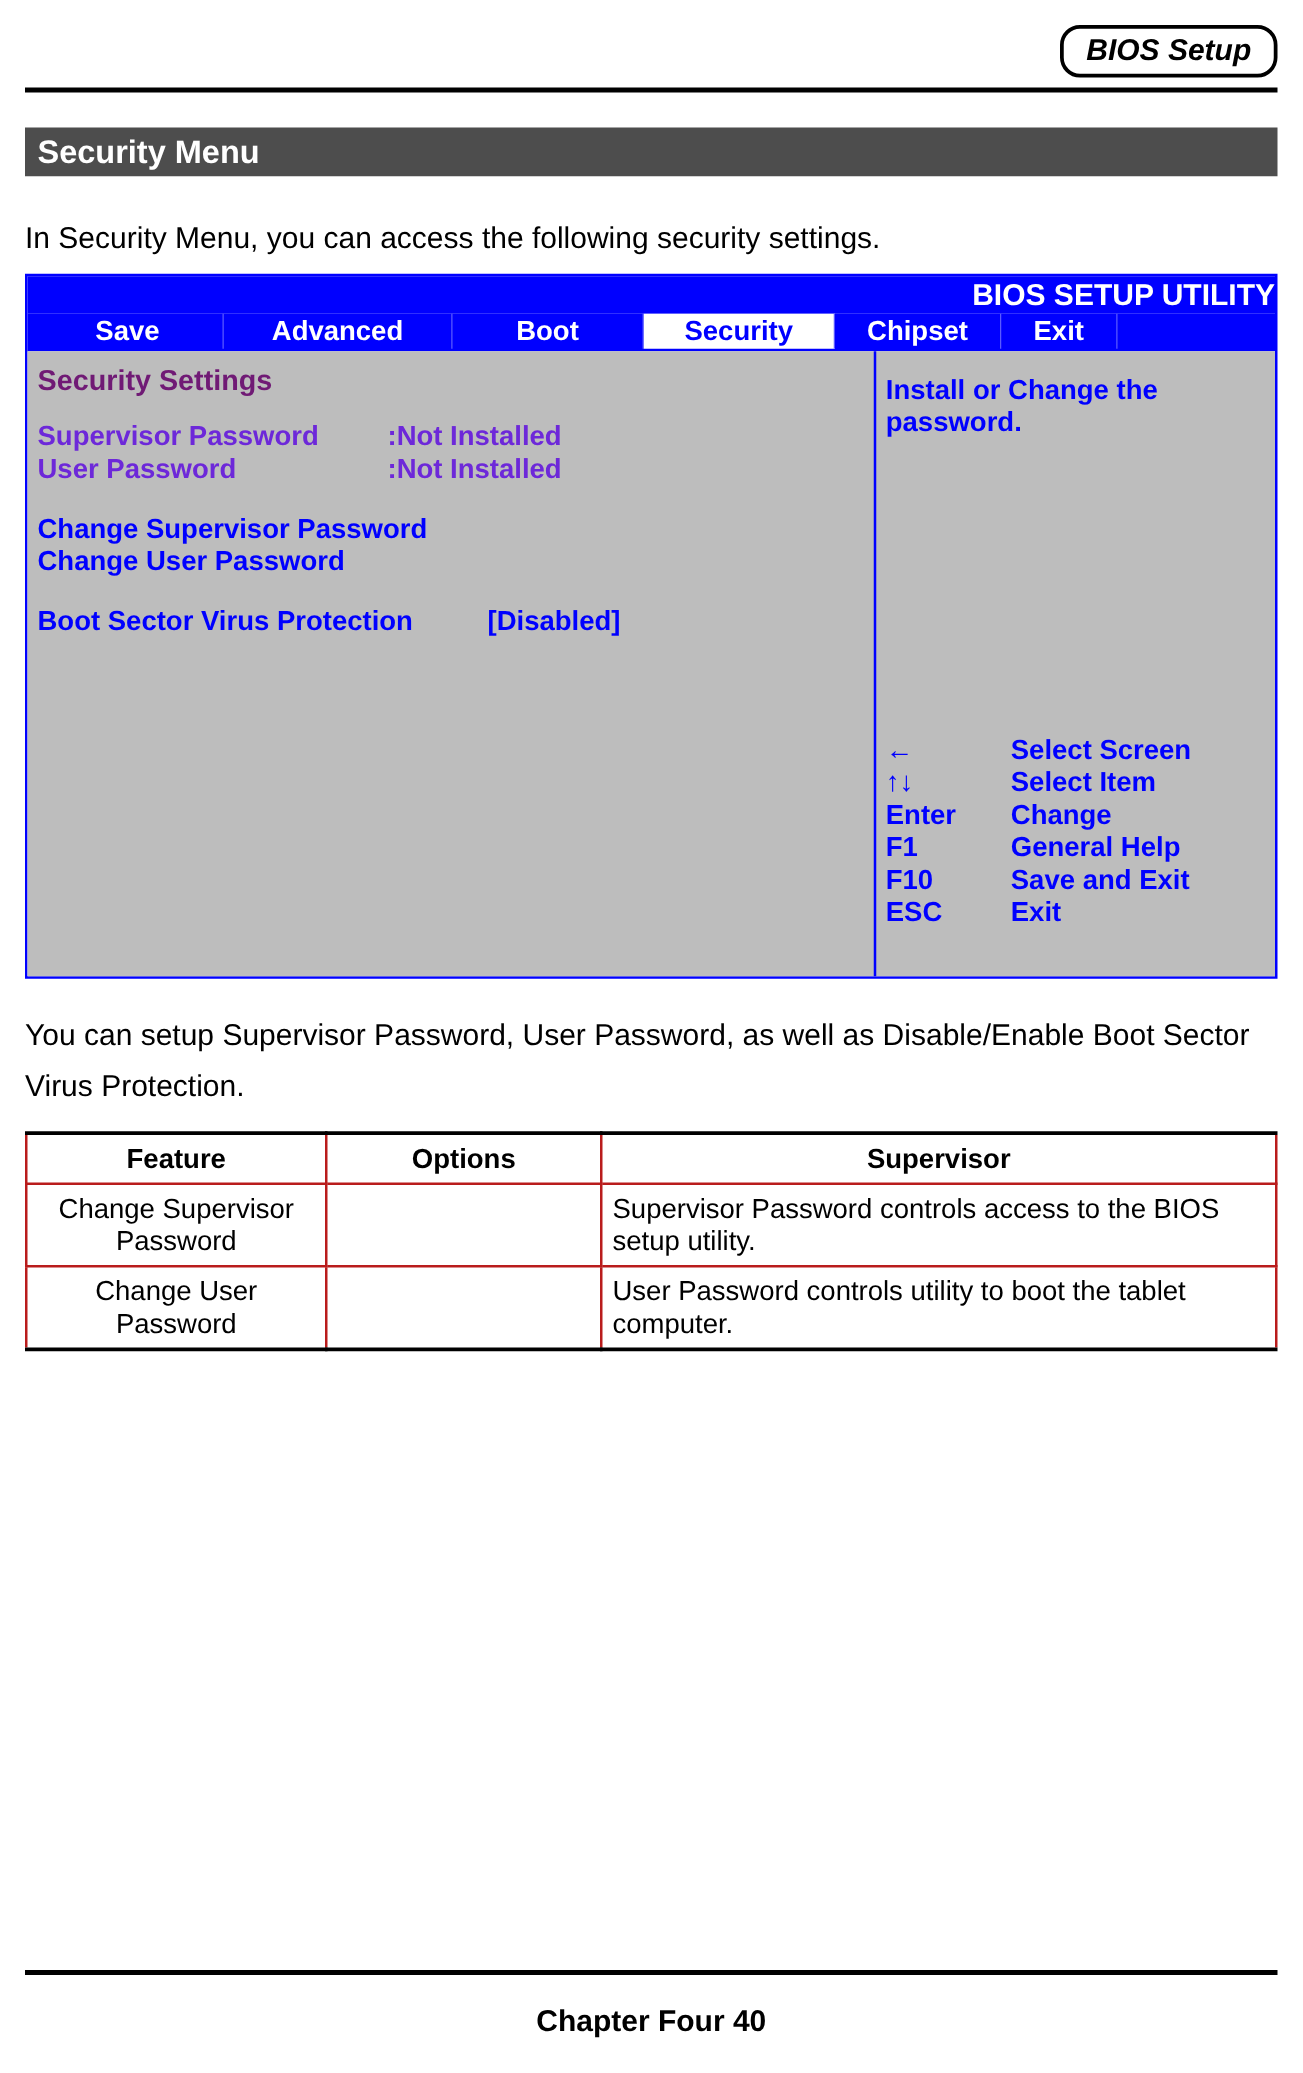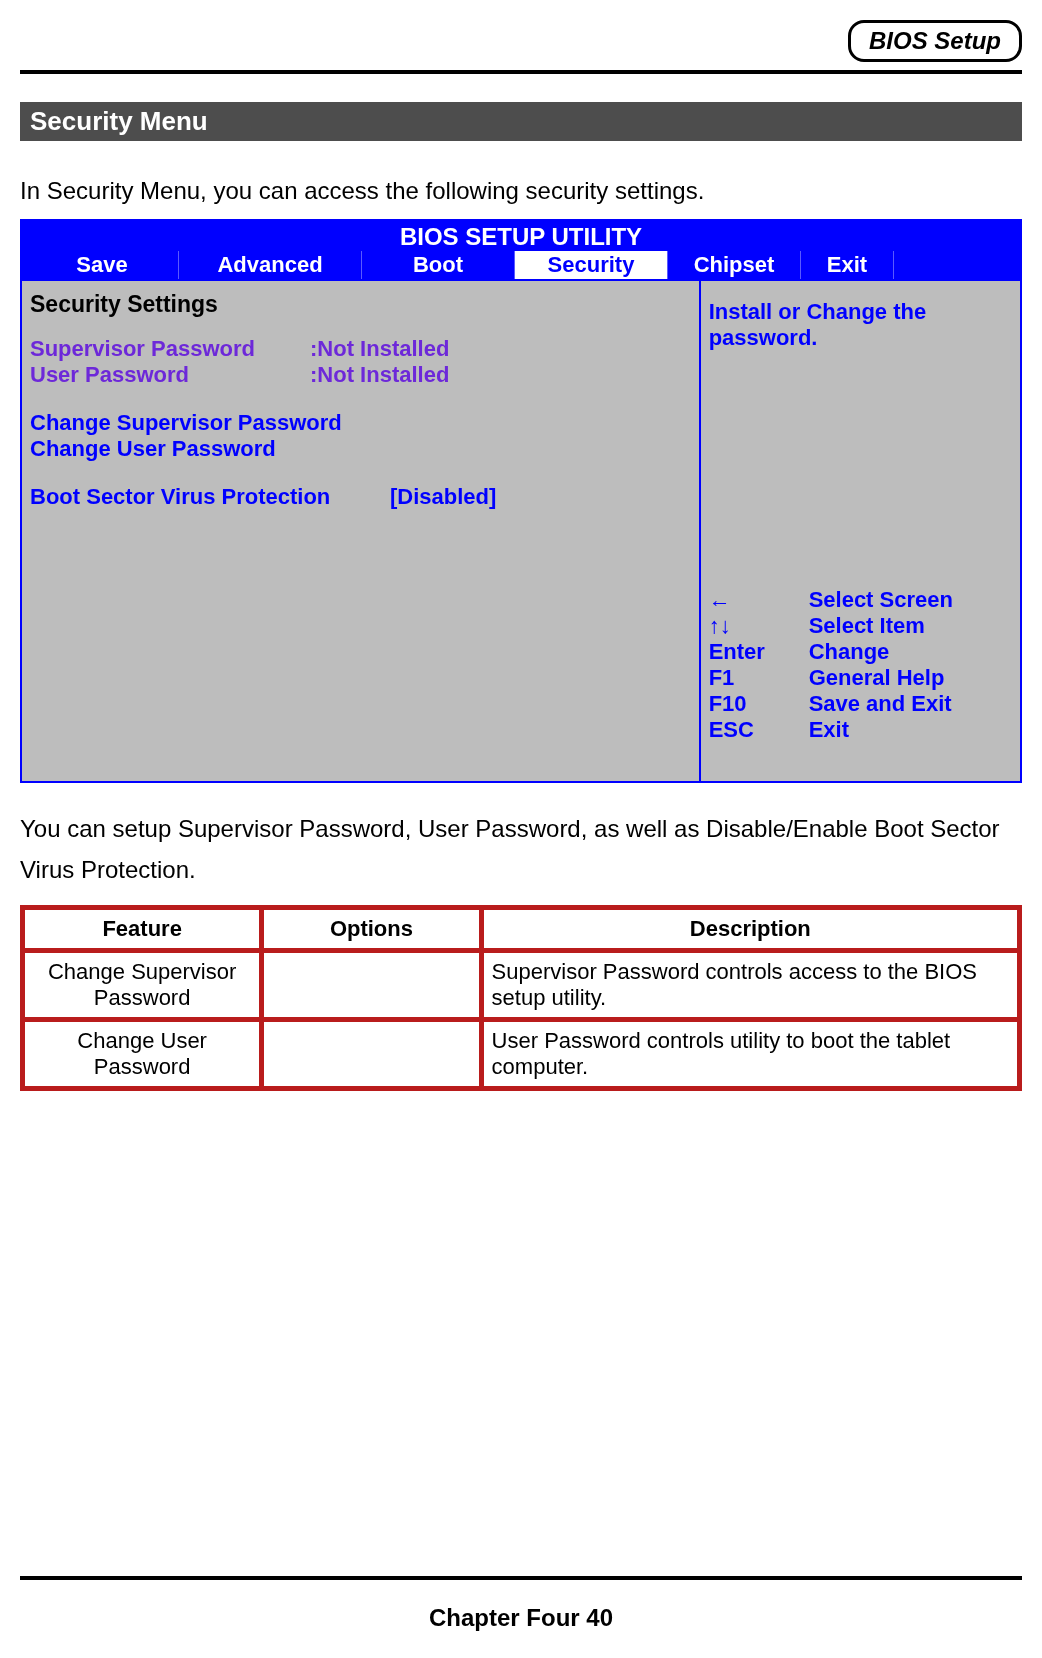--- a/index.html
+++ b/index.html
@@ -49,21 +49,21 @@
     font-size: 24px;
     margin: 0 0 14px 0;
   }
   .bios-box {
     border: 2px solid #0000ff;
     margin-bottom: 26px;
   }
   .bios-title {
     background: #0000ff;
     color: #fff;
-    text-align: center;
+    text-align: right;
     font-weight: bold;
     font-size: 24px;
     padding: 2px 0 0 0;
   }
   .bios-tabs {
     display: flex;
     background: #0000ff;
     color: #fff;
     font-weight: bold;
     font-size: 22px;
@@ -90,21 +90,21 @@
   }
   .bios-left {
     flex: 0 0 68%;
     border-right: 2px solid #0000ff;
     padding: 4px 8px 8px 8px;
     box-sizing: border-box;
     font-weight: bold;
     font-size: 22px;
   }
   .bios-left .heading {
-    color: #000000;
+    color: #701a75;
     padding: 6px 0 18px 0;
     font-size: 23px;
   }
   .bios-left .row {
     display: flex;
     color: #6d28d9;
   }
   .bios-left .row .lbl { width: 280px; }
   .bios-left .row .val { }
   .bios-left .blue { color: #0000ff; }
@@ -129,21 +129,21 @@
     line-height: 1.7;
     margin: 0 0 14px 0;
   }
 
   table.feature-table {
     width: 100%;
     border-collapse: collapse;
     font-size: 22px;
   }
   table.feature-table th, table.feature-table td {
-    border: 5px solid #b91c1c;
+    border: 2px solid #b91c1c;
     padding: 6px 8px;
     vertical-align: top;
   }
   table.feature-table th {
     text-align: center;
     font-weight: bold;
   }
   table.feature-table td.center { text-align: center; }
   table.feature-table {
     border-top: 3px solid #000;
@@ -248,21 +248,21 @@
   <table class="feature-table">
     <colgroup>
       <col style="width:24%">
       <col style="width:22%">
       <col style="width:54%">
     </colgroup>
     <thead>
       <tr>
         <th>Feature</th>
         <th>Options</th>
-        <th>Description</th>
+        <th>Supervisor</th>
       </tr>
     </thead>
     <tbody>
       <tr>
         <td class="center">Change Supervisor Password</td>
         <td></td>
         <td>Supervisor Password controls access to the BIOS setup utility.</td>
       </tr>
       <tr>
         <td class="center">Change User Password</td>

